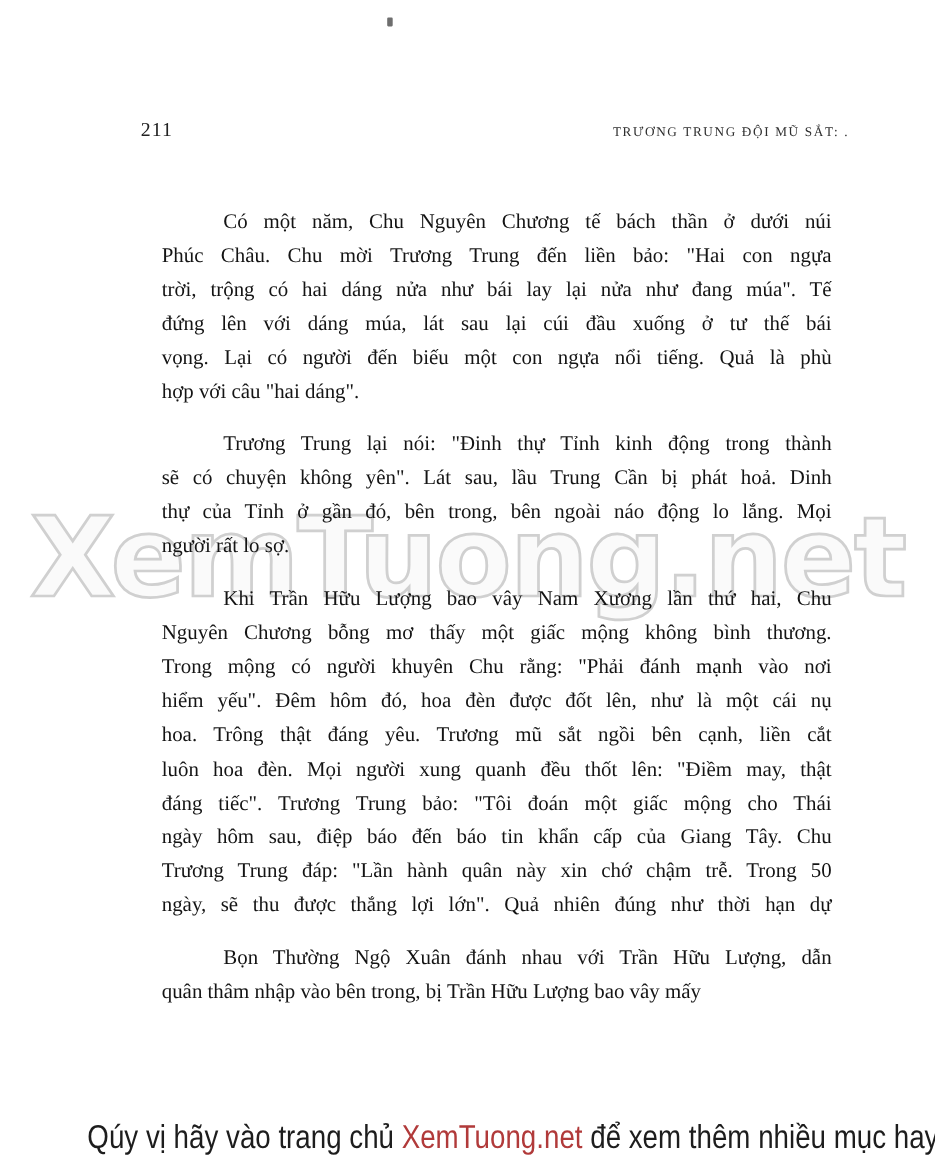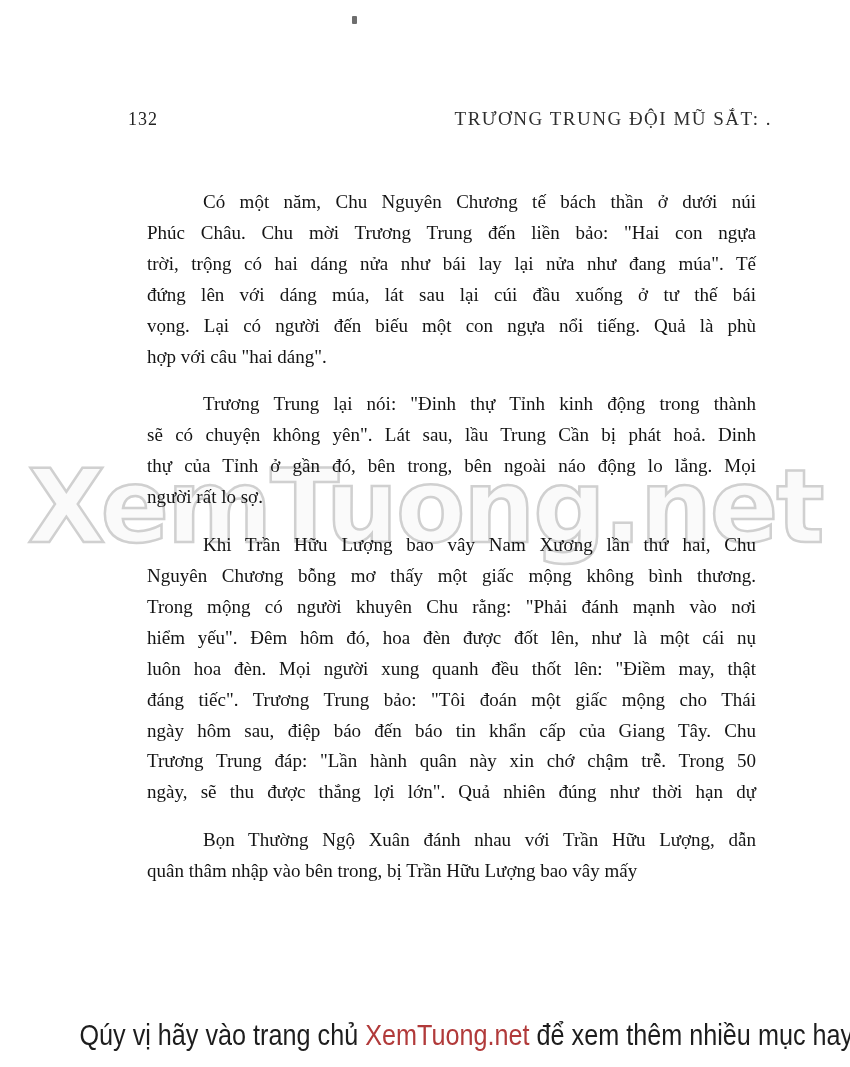--- a/index.html
+++ b/index.html
@@ -34,21 +34,21 @@
     display: flex;
     justify-content: space-between;
     align-items: baseline;
   }
   .page-number {
     font-size: 18px;
     letter-spacing: 1px;
     color: #222;
   }
   .running-header {
-    font-size: 19px;
+    font-size: 12px;
     letter-spacing: 1.5px;
     color: #2e2e2e;
     white-space: nowrap;
   }
   .watermark {
     position: absolute;
     left: 50%;
     top: 448px;
     transform: translateX(-50%);
     z-index: 0;
@@ -104,21 +104,21 @@
   }
 </style>
 </head>
 <body>
 
 <div class="page">
 
   <div class="scan-speck"></div>
 
   <div class="page-header">
-    <span class="page-number">132</span>
+    <span class="page-number">211</span>
     <span class="running-header">TRƯƠNG TRUNG ĐỘI MŨ SẮT: .</span>
   </div>
 
   <div class="watermark">XemTuong.net</div>
 
   <div class="body-text" id="body-text">
       <div class="paragraph">
         <div class="line first">Có một năm, Chu Nguyên Chương tế bách thần ở dưới núi</div>
         <div class="line">Phúc Châu. Chu mời Trương Trung đến liền bảo: "Hai con ngựa</div>
         <div class="line">trời, trộng có hai dáng nửa như bái lay lại nửa như đang múa". Tế</div>
@@ -130,20 +130,21 @@
         <div class="line first">Trương Trung lại nói: "Đinh thự Tỉnh kinh động trong thành</div>
         <div class="line">sẽ có chuyện không yên". Lát sau, lầu Trung Cần bị phát hoả. Dinh</div>
         <div class="line">thự của Tỉnh ở gần đó, bên trong, bên ngoài náo động lo lắng. Mọi</div>
         <div class="line last">người rất lo sợ.</div>
       </div>
       <div class="paragraph">
         <div class="line first">Khi Trần Hữu Lượng bao vây Nam Xương lần thứ hai, Chu</div>
         <div class="line">Nguyên Chương bỗng mơ thấy một giấc mộng không bình thương.</div>
         <div class="line">Trong mộng có người khuyên Chu rằng: "Phải đánh mạnh vào nơi</div>
         <div class="line">hiểm yếu". Đêm hôm đó, hoa đèn được đốt lên, như là một cái nụ</div>
+        <div class="line">hoa. Trông thật đáng yêu. Trương mũ sắt ngồi bên cạnh, liền cắt</div>
         <div class="line">luôn hoa đèn. Mọi người xung quanh đều thốt lên: "Điềm may, thật</div>
         <div class="line">đáng tiếc". Trương Trung bảo: "Tôi đoán một giấc mộng cho Thái</div>
         <div class="line">ngày hôm sau, điệp báo đến báo tin khẩn cấp của Giang Tây. Chu</div>
         <div class="line">Trương Trung đáp: "Lần hành quân này xin chớ chậm trễ. Trong 50</div>
         <div class="line">ngày, sẽ thu được thắng lợi lớn". Quả nhiên đúng như thời hạn dự</div>
       </div>
       <div class="paragraph">
         <div class="line first">Bọn Thường Ngộ Xuân đánh nhau với Trần Hữu Lượng, dẫn</div>
         <div class="line last">quân thâm nhập vào bên trong, bị Trần Hữu Lượng bao vây mấy</div>
       </div>

